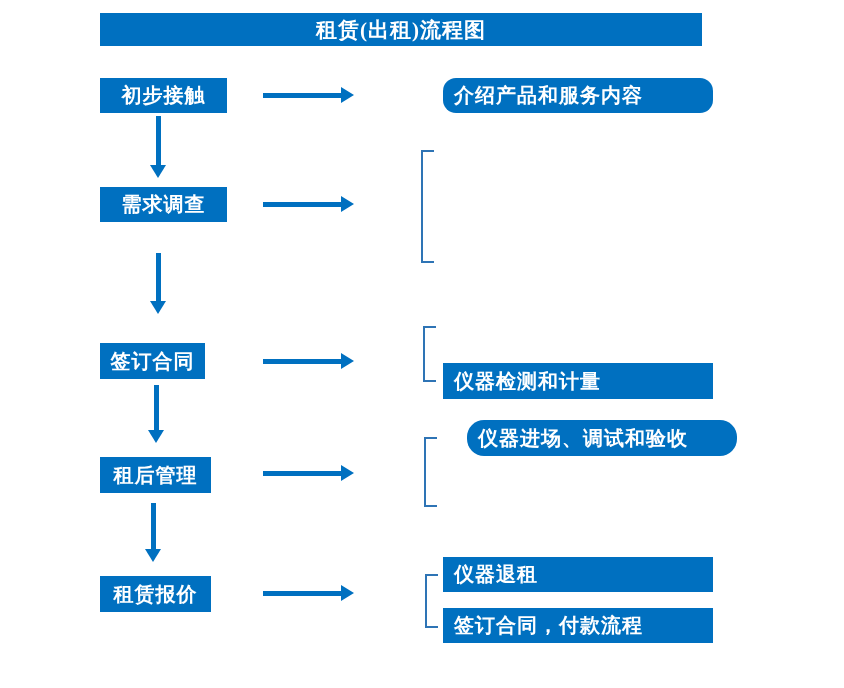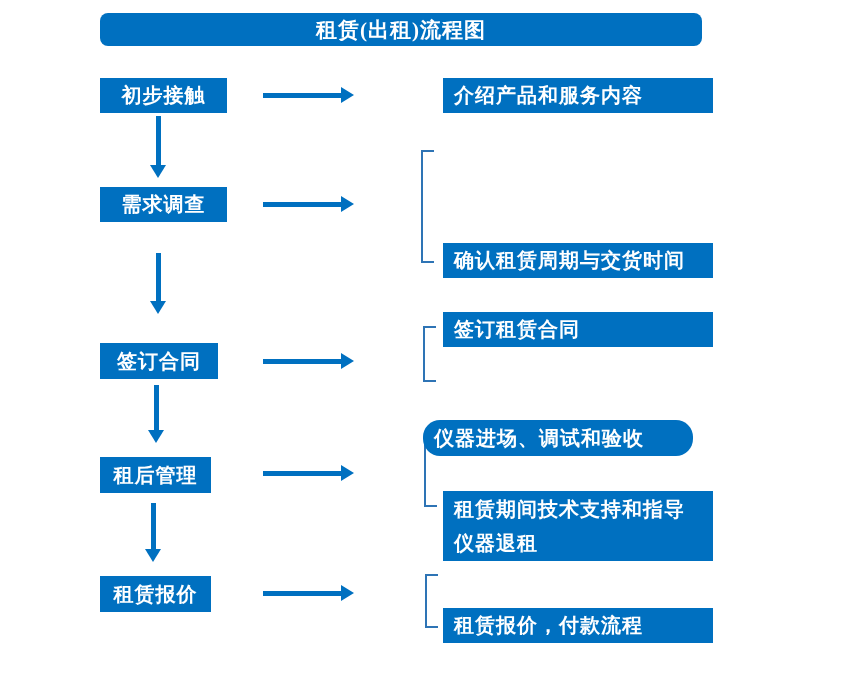--- a/index.html
+++ b/index.html
@@ -29,21 +29,21 @@
   }
   .box.center{justify-content:center;}
   .box.leftpad{padding-left:11px;}
   .title-bar{
     position:absolute;
     background:var(--primary);
     color:var(--text-on-blue);
     font-weight:bold;
     font-size:21px;
     letter-spacing:1px;
-    display:flex;align-items:center;justify-content:center;border-radius:8px;
+    display:flex;align-items:center;justify-content:center;
   }
   
   .arrow-right{position:absolute;width:91px;height:16px;}
   .arrow-right .stem{position:absolute;left:0;top:5.5px;height:5px;width:79px;background:var(--primary);}
   .arrow-right .head{position:absolute;right:0;top:0;width:0;height:0;
     border-top:8px solid transparent;border-bottom:8px solid transparent;border-left:13px solid var(--primary);}
   
   .arrow-down{position:absolute;width:16px;}
   .arrow-down .stem{position:absolute;top:0;left:5.5px;width:5px;background:var(--primary);}
   .arrow-down .head{position:absolute;bottom:0;left:0;width:0;height:0;
@@ -59,21 +59,21 @@
 </style>
 </head>
 <body>
 
 <div class="canvas">
 
   <div class="title-bar" style="left:100px;top:13px;width:602px;height:33px;">租赁(出租)流程图</div>
 
   <div class="box center" style="left:100px;top:78px;width:127px;height:35px;">初步接触</div>
   <div class="box center" style="left:100px;top:187px;width:127px;height:35px;">需求调查</div>
-  <div class="box center" style="left:100px;top:343px;width:118px;height:36px;">签订合同</div>
+  <div class="box center" style="left:100px;top:343px;width:105px;height:36px;">签订合同</div>
   <div class="box center" style="left:100px;top:457px;width:111px;height:36px;">租后管理</div>
   <div class="box center" style="left:100px;top:576px;width:111px;height:36px;">租赁报价</div>
 
   <div class="arrow-down" style="left:150px;top:116px;height:62px;">
     <div class="stem" style="height:50px;"></div>
     <div class="head"></div>
   </div>
   <div class="arrow-down" style="left:150px;top:253px;height:61px;">
     <div class="stem" style="height:49px;"></div>
     <div class="head"></div>
@@ -106,21 +106,19 @@
   <div class="arrow-right" style="left:263px;top:585px;">
     <div class="stem"></div>
     <div class="head"></div>
   </div>
 
   <div class="bracket" style="left:421px;top:150px;height:109px;"></div>
   <div class="bracket" style="left:423px;top:326px;height:52px;"></div>
   <div class="bracket" style="left:424px;top:437px;height:66px;"></div>
   <div class="bracket" style="left:425px;top:574px;height:50px;"></div>
 
-  <div class="box leftpad" style="left:443px;top:78px;width:259px;height:35px;">介绍产品和服务内容</div>
-  <div class="box leftpad" style="left:443px;top:243px;width:259px;height:35px;">确认租赁周期与交货时间</div>
-  <div class="box leftpad" style="left:443px;top:312px;width:259px;height:35px;">签订租赁合同</div>
-  <div class="box leftpad" style="left:423px;top:420px;width:259px;height:36px;border-radius:17px;">仪器进场、调试和验收</div>
-  <div class="box leftpad" style="left:443px;top:491px;width:259px;height:36px;">租赁期间技术支持和指导</div>
-  <div class="box leftpad" style="left:443px;top:526px;width:259px;height:35px;">仪器退租</div>
-  <div class="box leftpad" style="left:443px;top:608px;width:259px;height:35px;">租赁报价，付款流程</div>
+  <div class="box leftpad" style="left:443px;top:78px;width:259px;height:35px;border-radius:13px;">介绍产品和服务内容</div>
+  <div class="box leftpad" style="left:443px;top:363px;width:259px;height:36px;">仪器检测和计量</div>
+  <div class="box leftpad" style="left:467px;top:420px;width:259px;height:36px;border-radius:17px;">仪器进场、调试和验收</div>
+  <div class="box leftpad" style="left:443px;top:557px;width:259px;height:35px;">仪器退租</div>
+  <div class="box leftpad" style="left:443px;top:608px;width:259px;height:35px;">签订合同，付款流程</div>
 
 </div>
 
 </body></html>

